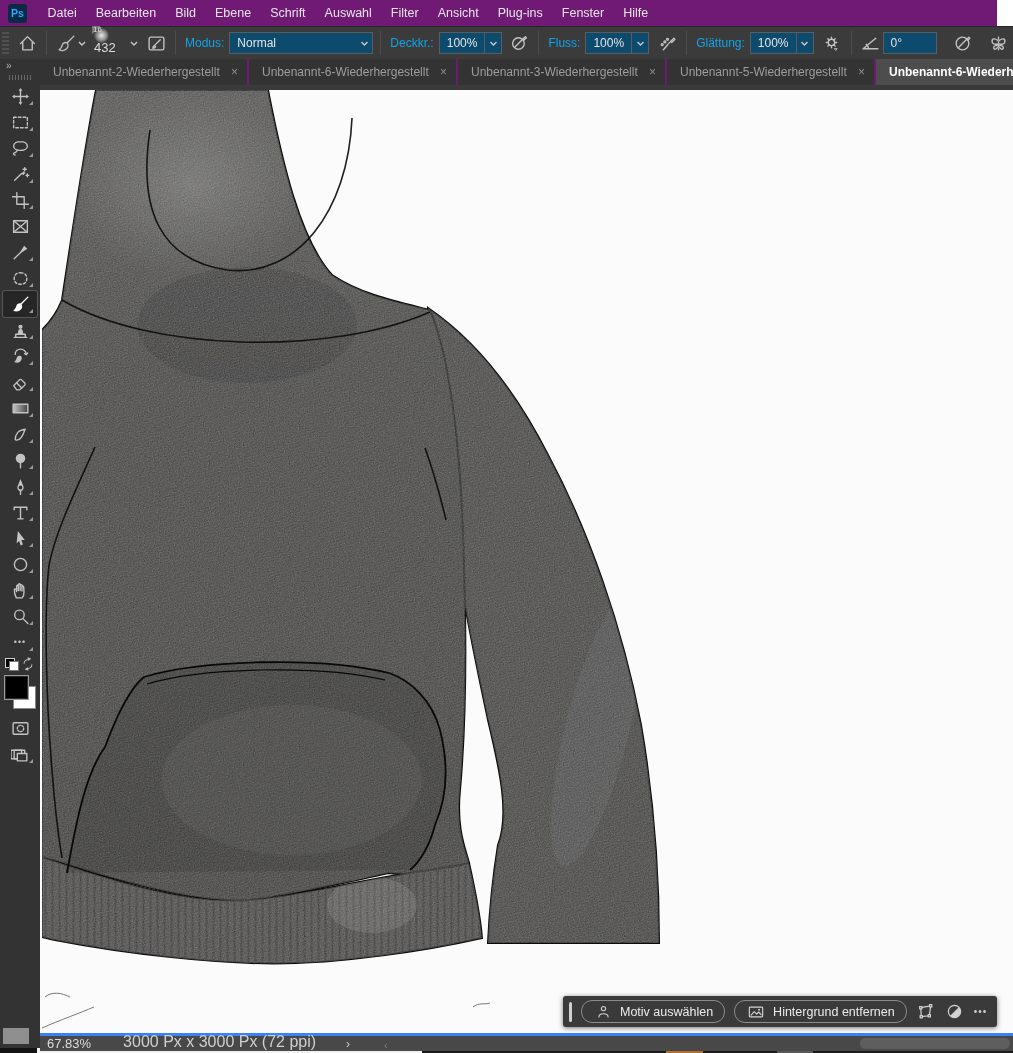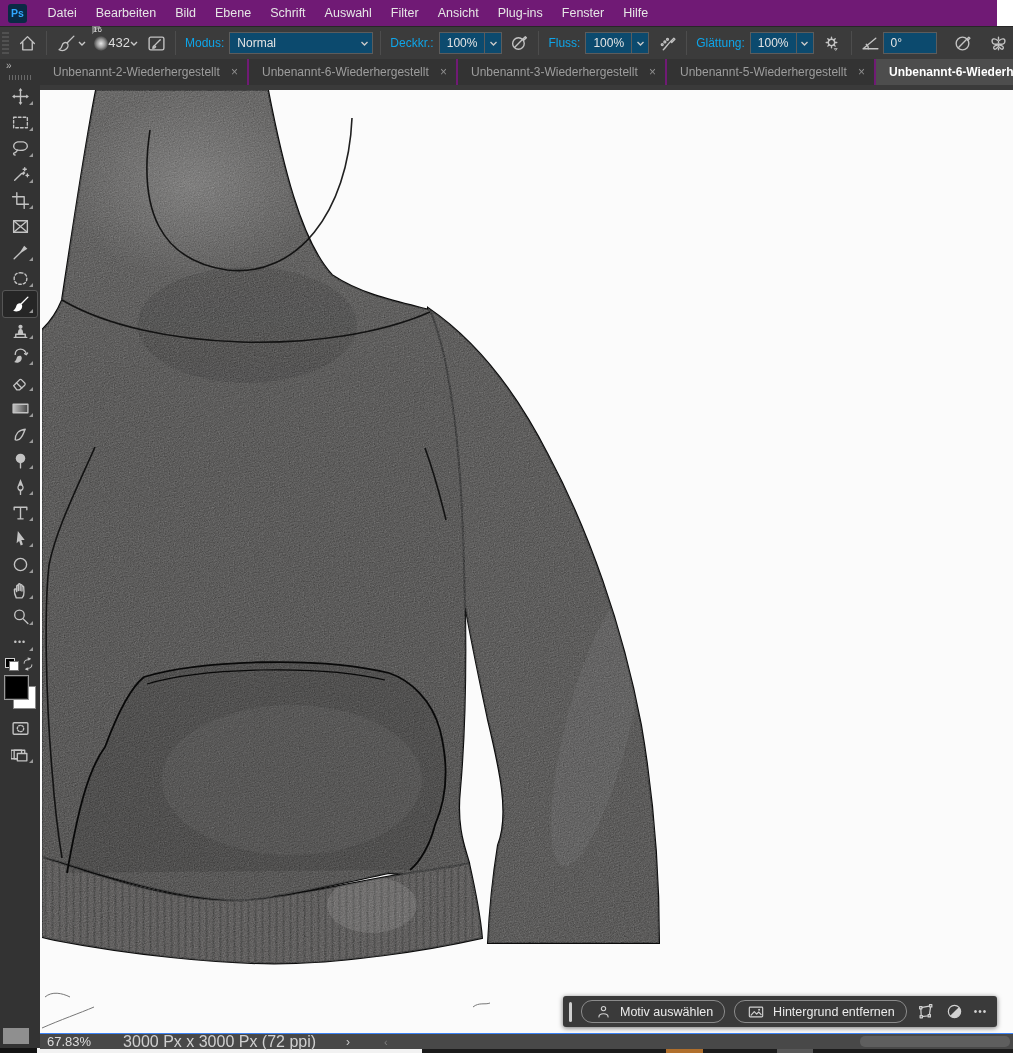--- a/index.html
+++ b/index.html
@@ -13,21 +13,21 @@
   .optionsbar{position:absolute;top:26px;left:0;right:0;height:32px;background:#3b3b3b;border-top:1px solid #272727;display:flex;align-items:center;color:#d6d6d6;font-size:12px;z-index:29}
   .obgrip{width:7px;height:26px;margin-left:2px;background:repeating-linear-gradient(#3b3b3b 0 2px,#5a5a5a 2px 4px);opacity:.7}
   .osep{width:1px;height:24px;background:#4d4d4d;margin:0 7px;flex:0 0 auto}
   .oicon{width:24px;height:24px;display:flex;align-items:center;justify-content:center;flex:0 0 auto}
   .oicon svg,.ti{stroke:#c3c3c3;fill:none;stroke-width:1.3;stroke-linecap:round;stroke-linejoin:round}
   .field{display:inline-flex;align-items:center;height:20px;background:#0c4a6e;border:1px solid #5c5c5c;color:#e4e4e4;flex:0 0 auto}
   .field .val{padding:0 7px}
   .field .chevbox{height:100%;display:flex;align-items:center;justify-content:center;width:16px;border-left:1px solid #5c5c5c}
   .lbl{margin:0 5px 0 2px;color:#0ea5e9;flex:0 0 auto}
   .chev{stroke:#c9c9c9;fill:none;stroke-width:1.4}
-  .brushprev{position:relative;width:36px;height:30px;display:flex;flex-direction:row;align-items:center;justify-content:flex-start;flex:0 0 auto}
+  .brushprev{position:relative;width:36px;height:30px;display:flex;flex-direction:column;justify-content:flex-start;flex:0 0 auto}
   .blob{width:15px;height:15px;border-radius:50%;background:radial-gradient(circle,#e8e8e8 0%,#9a9a9a 40%,#3b3b3b 75%)}
   .blobnum{font-size:13px;color:#dcdcdc;line-height:10px}
   .badge16{position:absolute;left:-2px;top:-3px;font-size:8px;color:#ddd;background:linear-gradient(135deg,#777 0 7px,transparent 7px);padding:0 3px 2px 1px}
   
   .tabbar{position:absolute;top:58px;left:40px;right:0;height:27px;background:#701a75;display:flex;overflow:hidden;z-index:28}
   .tab{flex:0 0 auto;width:185px;background:#333;color:#9d9d9d;font-size:12px;display:flex;align-items:center;justify-content:space-between;padding:0 9px 0 13px;margin-right:2px;cursor:default}
   .tab .x{color:#8f8f8f;font-size:12px;margin-left:8px}
   .tab.active{background:#4d4d4d;color:#fff;font-weight:bold;width:220px}
   
   .toolcol{position:absolute;top:58px;left:0;width:40px;height:990px;background:#333;display:flex;flex-direction:column;align-items:center;z-index:27}
@@ -53,21 +53,21 @@
   .pasteboard-strip{position:absolute;left:0;top:0;width:100%;height:5px;background:#3a3a3a}
   .art{position:absolute;left:2px;top:5px}
   
   .ctxbar{position:absolute;left:563px;top:996px;height:31px;background:#3a3a3a;border-radius:3px;box-shadow:0 1px 5px rgba(0,0,0,.55);display:flex;align-items:center;padding:0 10px 0 6px;gap:9px;z-index:20}
   .ctxgrip{width:3px;height:20px;background:#d0d0d0;border-radius:2px}
   .ctxbtn{height:23px;border:1px solid #8b8b8b;border-radius:11px;background:transparent;color:#ebebeb;font-size:12.5px;display:flex;align-items:center;gap:7px;padding:0 11px;font-family:inherit}
   .ctxicon{width:20px;height:20px;display:flex;align-items:center;justify-content:center}
   .ctxicon svg{stroke:#d2d2d2;fill:none;stroke-width:1.3;stroke-linecap:round;stroke-linejoin:round}
   .ctxdots{color:#d2d2d2;font-size:10px;letter-spacing:1px}
   
-  .statusbar{position:absolute;left:40px;top:1033px;width:973px;height:15px;background:#484848;border-top:1px solid #3b82f6;display:flex;align-items:center;color:#dcdcdc;z-index:26}
+  .statusbar{position:absolute;left:40px;top:1033px;width:973px;height:15px;background:#484848;border-top:3px solid #3b82f6;display:flex;align-items:flex-end;color:#dcdcdc;z-index:26}
   .zoomval{font-size:13px;margin-left:7px}
   .docinfo{font-size:16px;margin-left:32px;color:#cfcfcf}
   .sb-chev-r{margin-left:30px;color:#c9c9c9;font-size:12px}
   .sb-chev-l{margin-left:34px;color:#7e7e7e;font-size:11px}
   .hscroll{position:absolute;left:820px;top:2px;width:150px;height:11px;background:#5e5e5e;border-radius:5px}
   
   .sliver{position:absolute;left:0;top:1048px;width:1013px;height:5px;background:#1b1b1b;z-index:25}
   .sliver div{position:absolute;top:0;height:5px}
   .sv-dark{left:0;width:37px;background:#141414}
   .sv-white{left:37px;width:385px;background:#f2f2f2}

